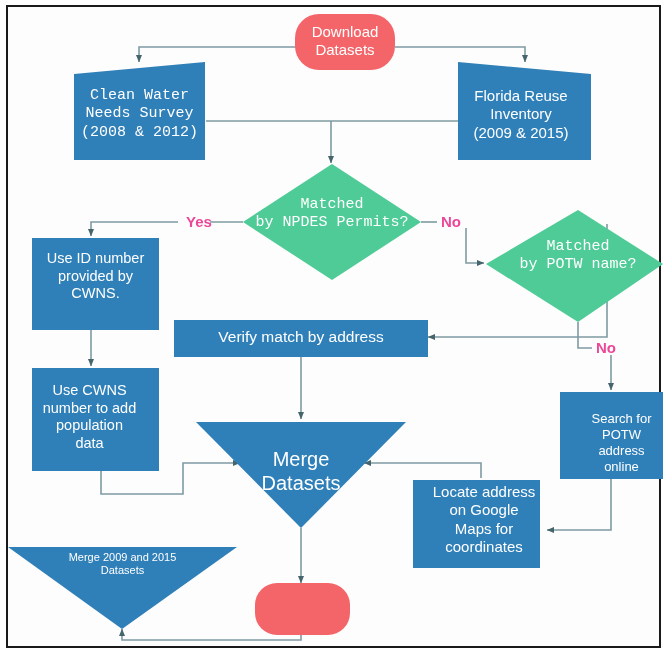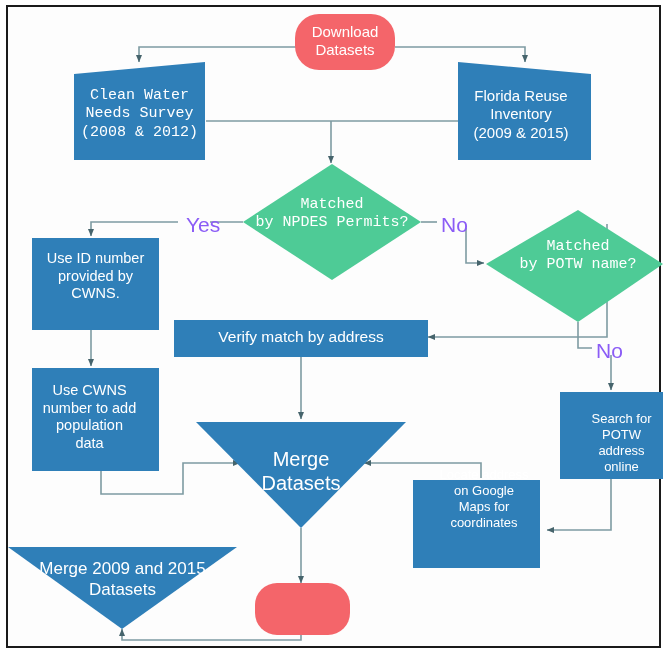--- a/index.html
+++ b/index.html
@@ -39,24 +39,24 @@
     color: #ffffff;
     text-align: center;
     line-height: 1.22;
     pointer-events: none;
     white-space: pre-line;
   }
   .lbl-sans { font-family: "Liberation Sans", sans-serif; text-align: center; }
   .lbl-serif { font-family: Liberation Mono, monospace; }
   .edge-label {
     position: absolute;
-    color: #8b5cf6;
+    color: #ec4899;
     font-family: "Liberation Sans", sans-serif;
-    font-size: 21px;
-    font-weight: 400;
+    font-size: 15px;
+    font-weight: 700;
     white-space: nowrap;
   }
 </style>
 </head>
 <body>
 
 <div id="canvas">
 
   <div id="frame"></div>
 
@@ -161,26 +161,26 @@
 data</div>
 
   <div class="node-label lbl-sans" style="left:560px; top:401px; width:123px; font-size:13px;margin-top:10px;">Search  for
 POTW
 address
 online</div>
 
   <div class="node-label lbl-sans" style="left:231px; top:447px; width:140px; font-size:20px;">Merge
 Datasets</div>
 
-  <div class="node-label lbl-sans" style="left:413px; top:467px; width:142px; font-size:13px;">Locate address
+  <div class="node-label lbl-sans" style="left:413px; top:483px; width:142px; font-size:15px;">Locate address
 on Google
 Maps for
 coordinates</div>
 
-  <div class="node-label lbl-sans" style="left:12px; top:551px; width:221px; font-size:17px;margin-top:8px;">Merge 2009 and 2015
+  <div class="node-label lbl-sans" style="left:12px; top:551px; width:221px; font-size:11px;">Merge 2009 and 2015
 Datasets</div>
 
 
   <div class="edge-label" style="left:186px; top:213px;">Yes</div>
 
   <div class="edge-label" style="left:441px; top:213px;">No</div>
 
   <div class="edge-label" style="left:596px; top:339px;">No</div>
 
 </div>

